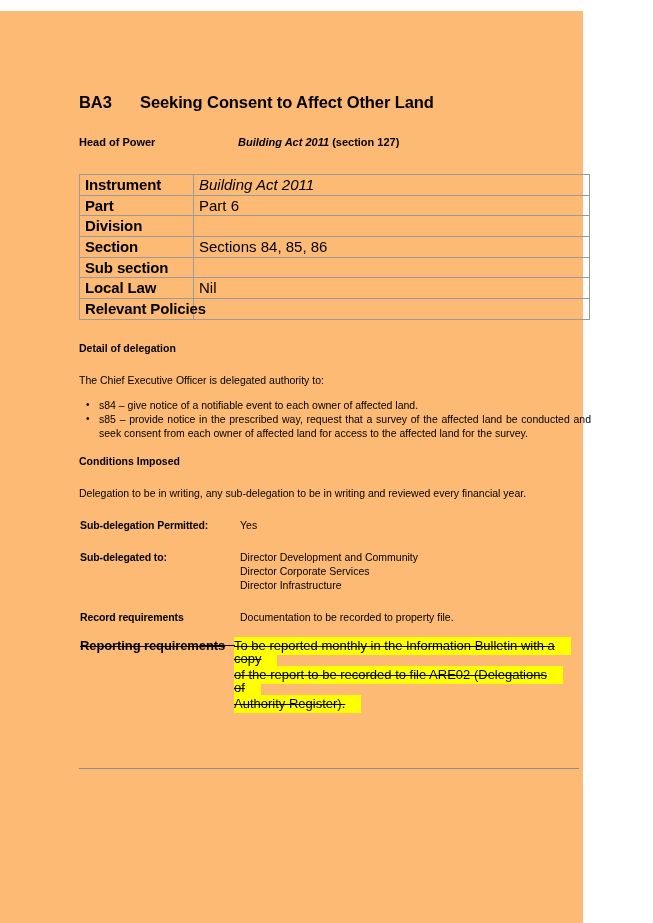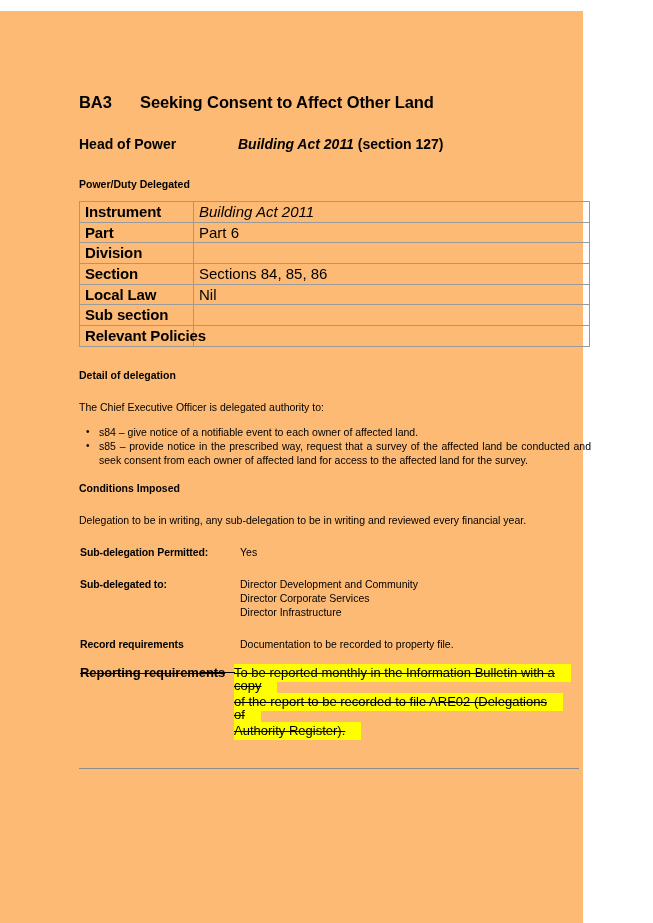--- a/index.html
+++ b/index.html
@@ -39,21 +39,21 @@
     margin: 0 0 24px 0;
     white-space: nowrap;
   }
   .doc-title .code {
     display: inline-block;
     width: 61px;
   }
 
   
   .head-of-power {
-    font-size: 14px;
+    font-size: 11px;
     font-weight: bold;
     margin-bottom: 26px;
     white-space: nowrap;
   }
   .head-of-power .hp-label {
     display: inline-block;
     width: 159px;
   }
   .head-of-power .hp-act {
     font-style: italic;
@@ -212,47 +212,46 @@
   <div class="content">
 
     <h1 class="doc-title">
       <span class="code">BA3</span><span>Seeking Consent to Affect Other Land</span>
     </h1>
 
     <div class="head-of-power">
       <span class="hp-label">Head of Power</span><span class="hp-act">Building Act 2011</span><span class="hp-section"> (section 127)</span>
     </div>
 
-    <div class="section-heading">Power/Duty Delegated</div>
 
     <table class="delegation-table">
       <tbody>
         <tr class="short">
           <td class="k">Instrument</td>
           <td class="v italic">Building Act 2011</td>
         </tr>
         <tr class="short">
           <td class="k">Part</td>
           <td class="v">Part 6</td>
         </tr>
         <tr class="short">
           <td class="k">Division</td>
           <td class="v"></td>
         </tr>
         <tr class="short">
           <td class="k">Section</td>
           <td class="v">Sections 84, 85, 86</td>
         </tr>
         <tr class="tall">
+          <td class="k">Sub section</td>
+          <td class="v"></td>
+        </tr>
+        <tr class="tall">
           <td class="k">Local Law</td>
           <td class="v">Nil</td>
-        </tr>
-        <tr class="tall">
-          <td class="k">Sub section</td>
-          <td class="v"></td>
         </tr>
         <tr class="tall">
           <td class="k">Relevant Policies</td>
           <td class="v"></td>
         </tr>
       </tbody>
     </table>
 
     <div class="spacer-22"></div>
 

